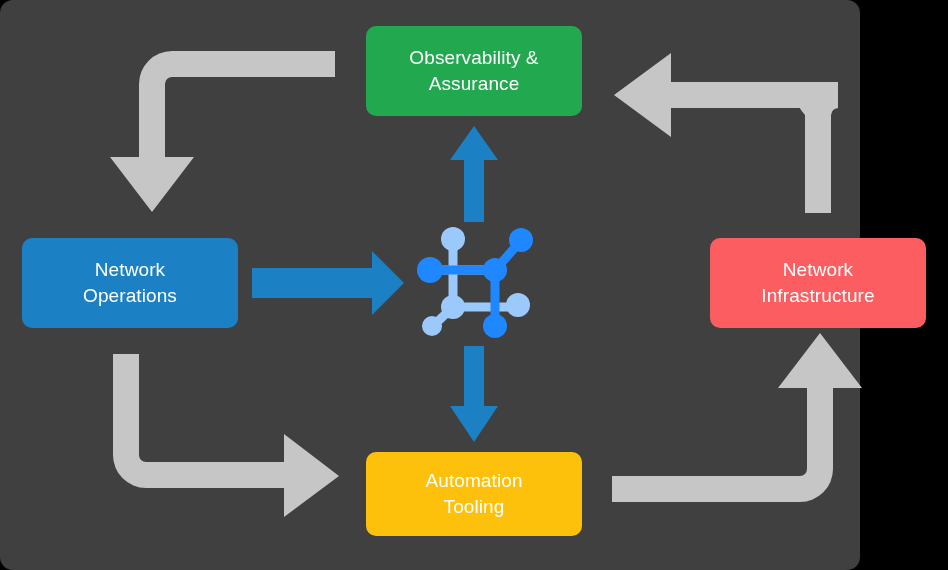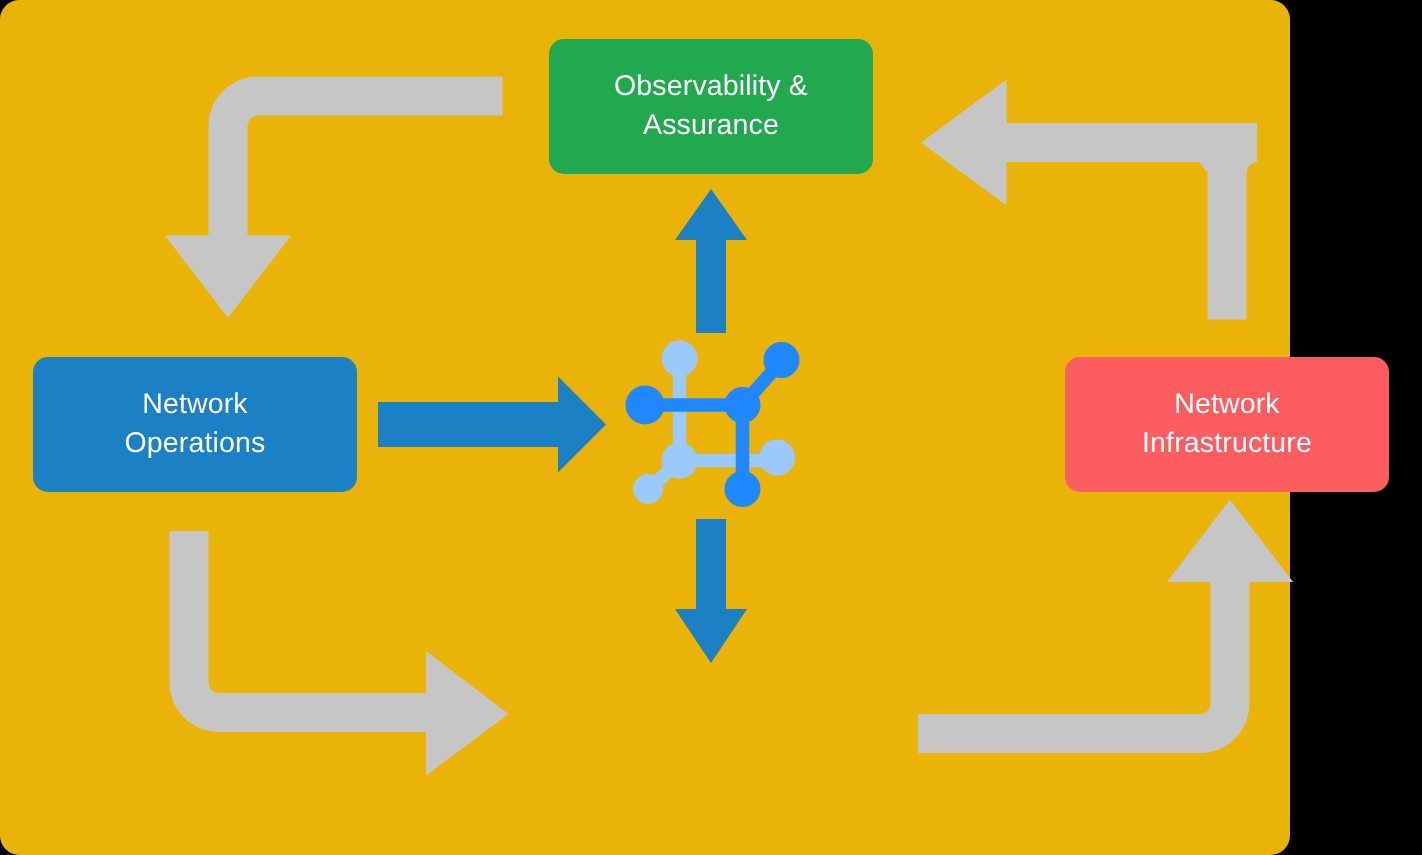--- a/index.html
+++ b/index.html
@@ -11,21 +11,21 @@
   body {
     width: 948px;
     height: 570px;
     overflow: hidden;
     font-family: "Liberation Sans", sans-serif;
   }
   #canvas {
     position: relative;
     width: 860px;
     height: 570px;
-    background: #eab308;
+    background: #404040;
     border-radius: 13px;
   }
   .node-box {
     position: absolute;
     border-radius: 10px;
     display: flex;
     align-items: center;
     justify-content: center;
     text-align: center;
     color: #ffffff;
@@ -237,14 +237,18 @@
   <div class="node-box" id="box-operations" style="background: rgb(27, 128, 196);">
     <span class="node-label">Network
 Operations</span>
   </div>
 
   <div class="node-box" id="box-infrastructure" style="background: rgb(252, 93, 96);">
     <span class="node-label">Network
 Infrastructure</span>
   </div>
 
+  <div class="node-box" id="box-automation" style="background: rgb(253, 192, 11);">
+    <span class="node-label">Automation
+Tooling</span>
+  </div>
 
 </div>
 
 </body></html>

